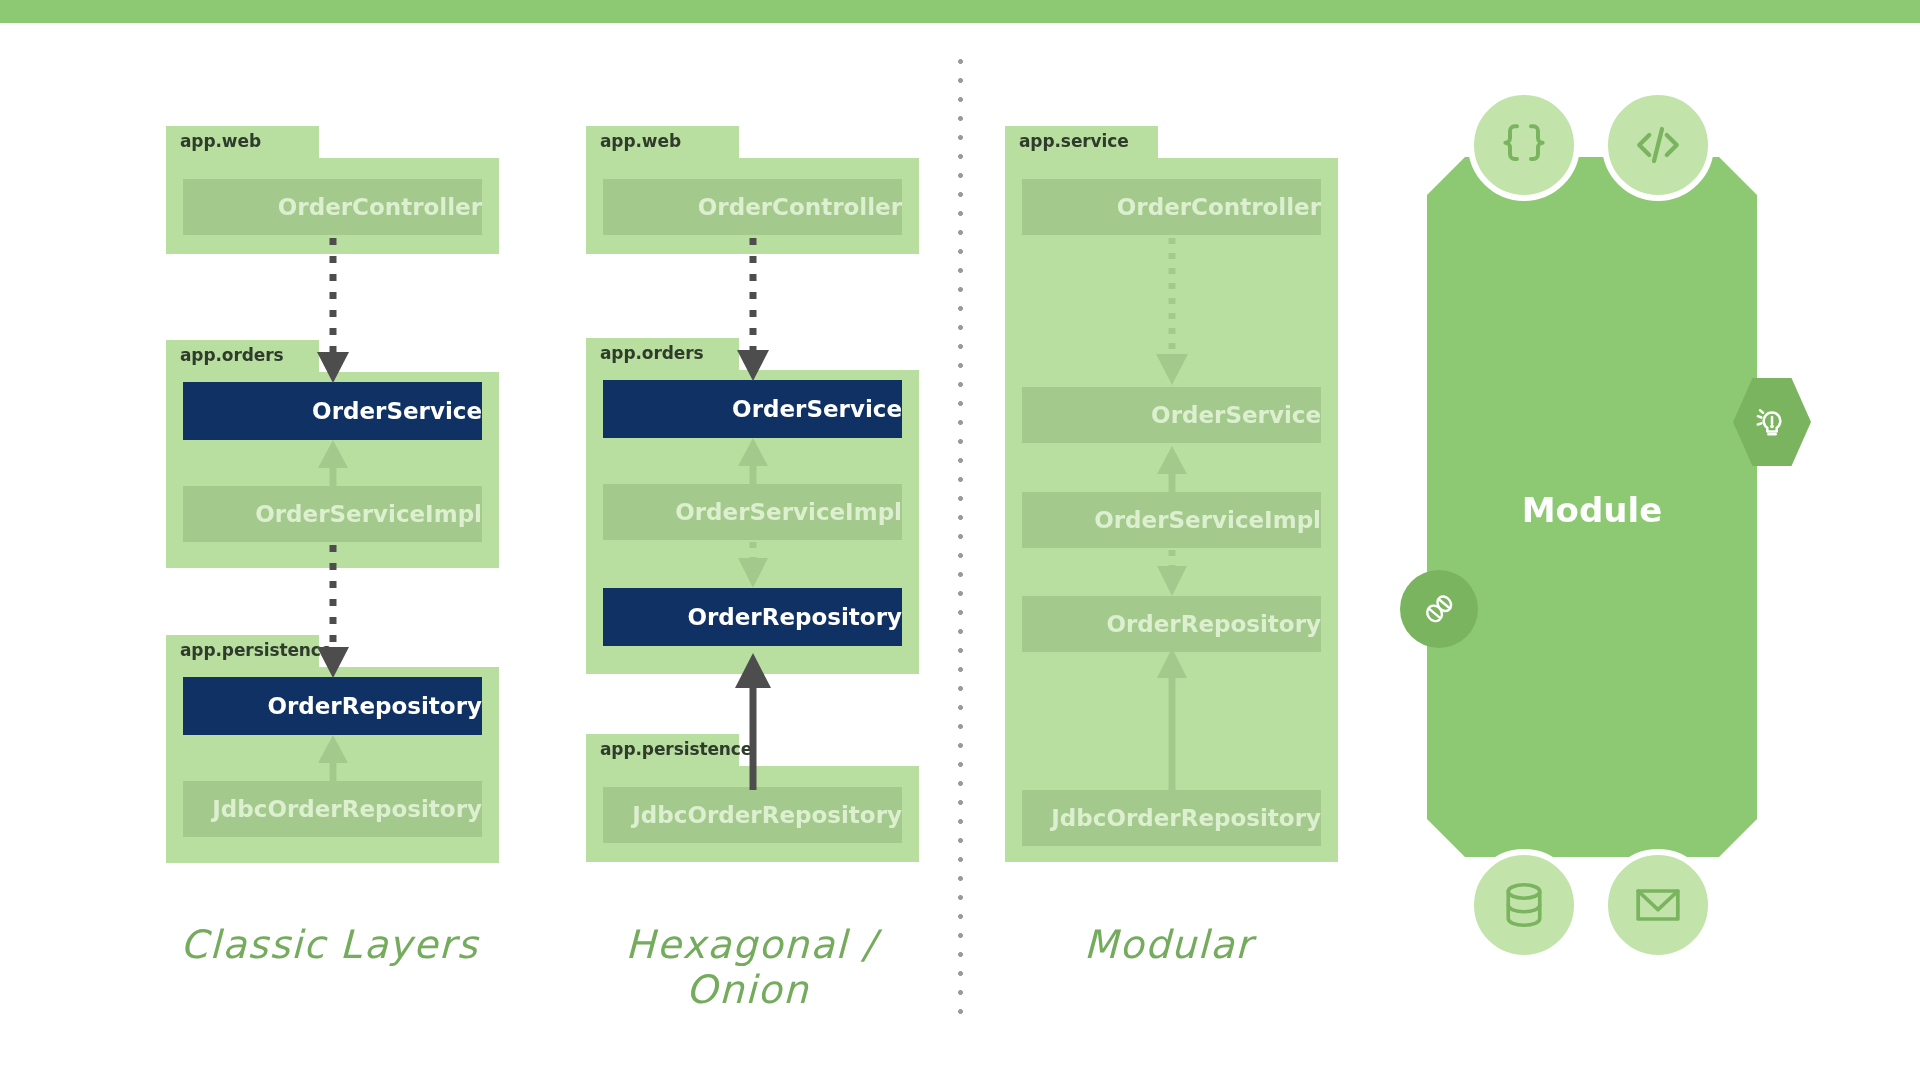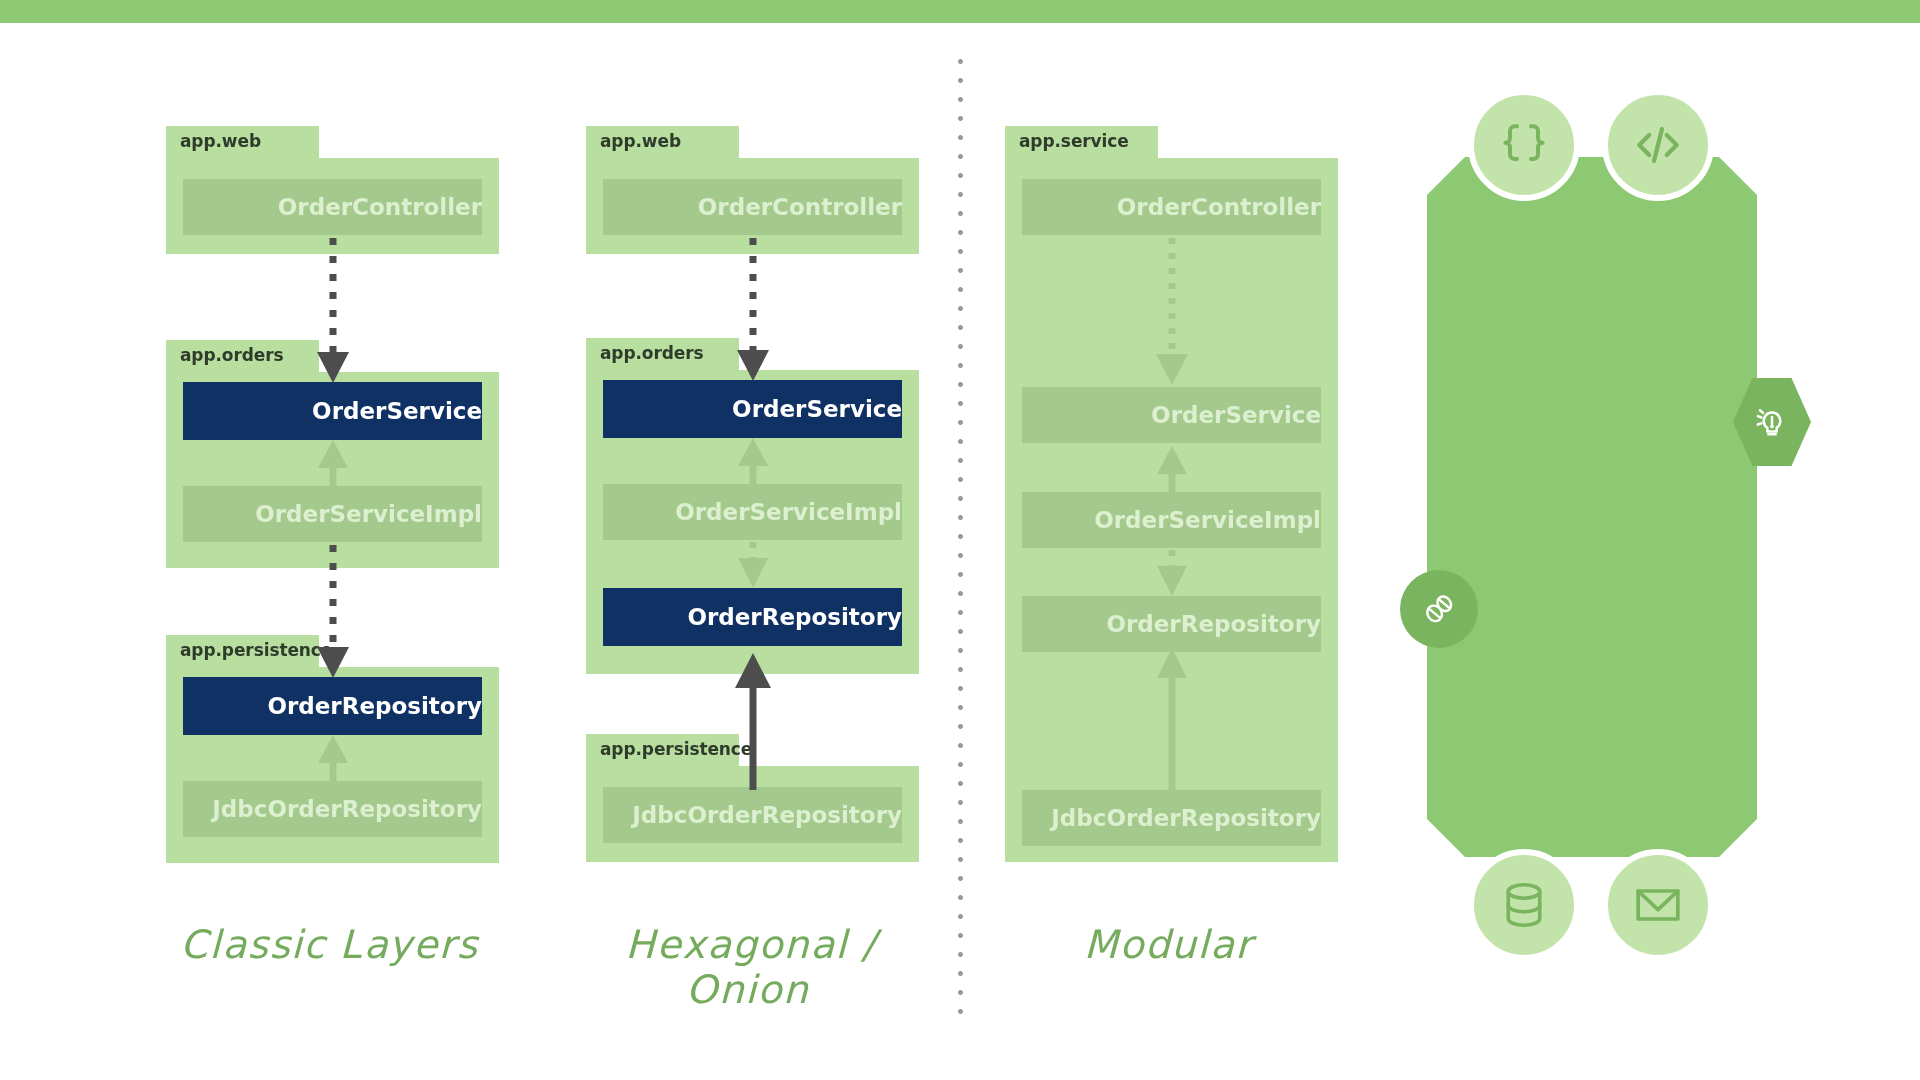--- a/index.html
+++ b/index.html
@@ -304,20 +304,21 @@
       <g>
         <line x1="267" y1="790" x2="267" y2="672" stroke="#a4c98d" stroke-width="7"></line>
         <polygon points="267,648 252,678 282,678" fill="#a4c98d"></polygon>
       </g>
     </svg>
 
     <div class="caption" style="left:100px;top:922px;width:333px;">Modular</div>
   </div>
 
   <div class="module-panel"></div>
+  <div class="module-title">Module</div>
 
   <div class="badge-circle" style="left:1468px;top:89px;width:112px;height:112px;">
     <svg width="56" height="56" viewBox="0 0 24 24" fill="none" stroke="#7ab45f" stroke-width="1.7" stroke-linecap="round" stroke-linejoin="round">
       <path d="M9 4H8a2 2 0 0 0-2 2v3a2 2 0 0 1-2 2 2 2 0 0 1 2 2v3a2 2 0 0 0 2 2h1"></path>
       <path d="M15 4h1a2 2 0 0 1 2 2v3a2 2 0 0 0 2 2 2 2 0 0 0-2 2v3a2 2 0 0 1-2 2h-1"></path>
     </svg>
   </div>
 
   <div class="badge-circle" style="left:1602px;top:89px;width:112px;height:112px;">
     <svg width="60" height="60" viewBox="0 0 24 24" fill="none" stroke="#7ab45f" stroke-width="1.7" stroke-linecap="round" stroke-linejoin="round">

